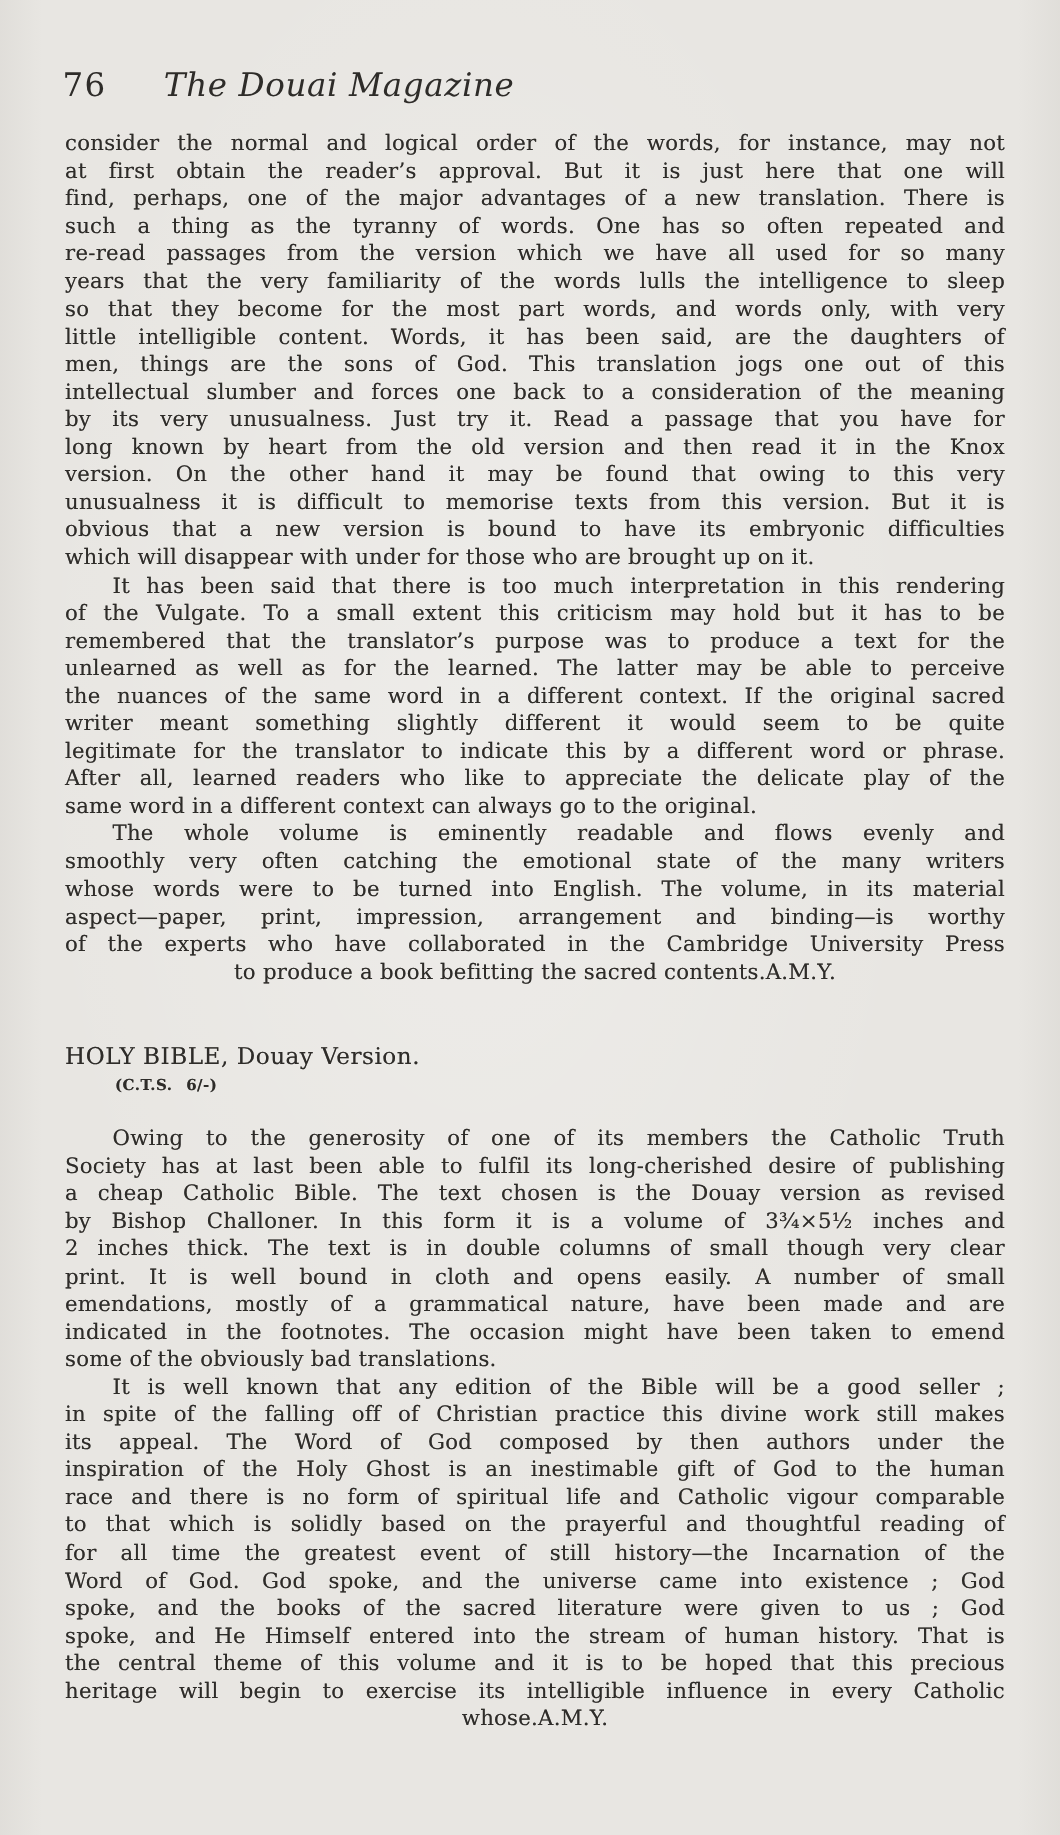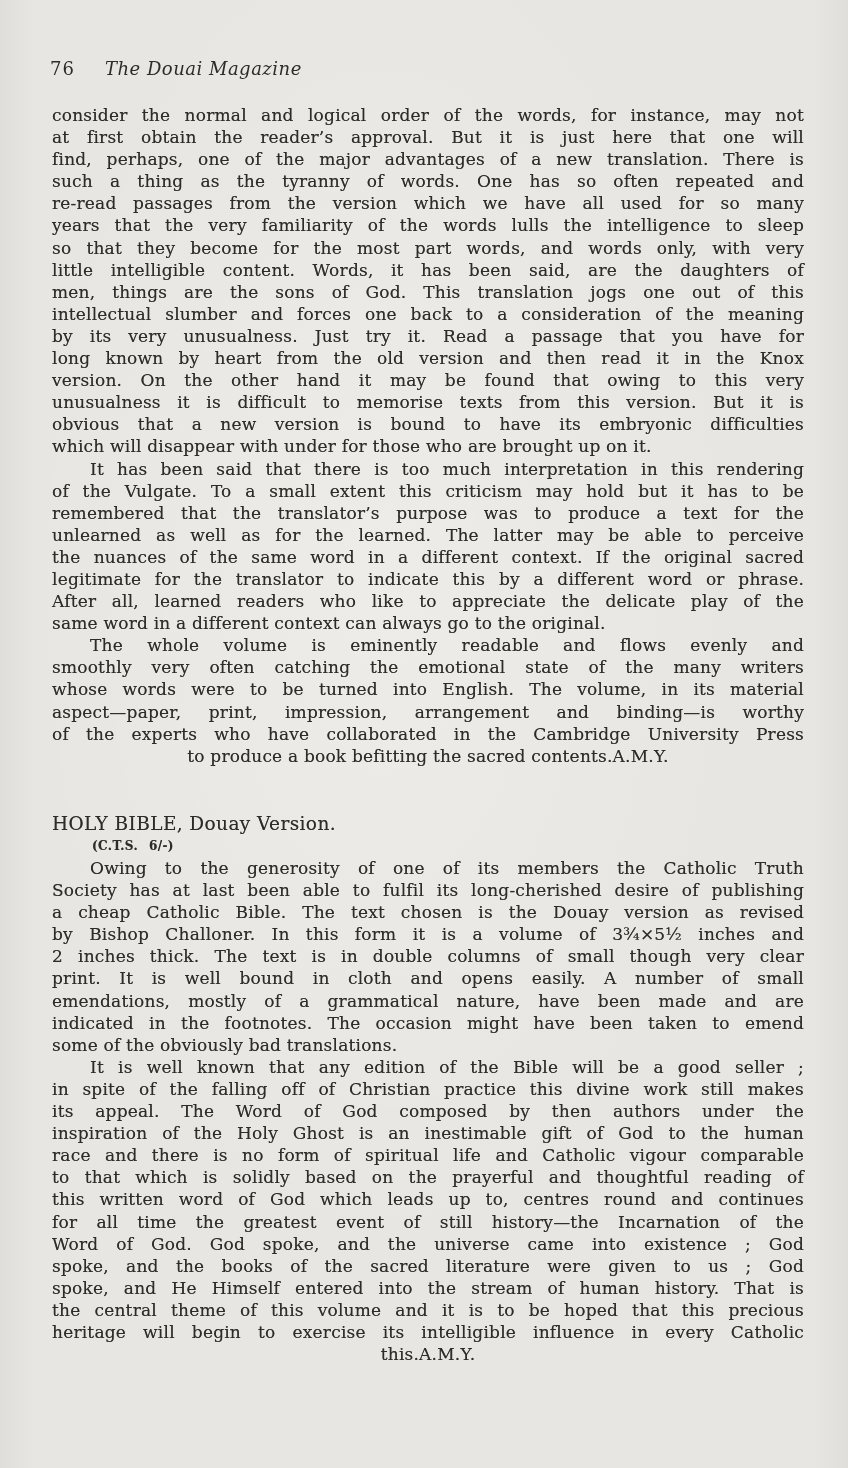--- a/index.html
+++ b/index.html
@@ -18,22 +18,22 @@
                       linear-gradient(90deg, rgba(120,115,105,0.07) 0%, rgba(0,0,0,0) 4%, rgba(0,0,0,0) 96%, rgba(120,115,105,0.07) 100%);
     font-family: "DejaVu Serif", "Liberation Serif", serif;
     color: #2e2c29;
   }
   .header {
     position: absolute;
     left: 50px;
     top: 54px;
     display: flex;
     align-items: baseline;
-    gap: 30px;
-    font-size: 18px;
+    gap: 46px;
+    font-size: 26px;
     line-height: 30px;
     white-space: nowrap;
   }
   .pagenum { font-style: normal; letter-spacing: 1px; }
   .mag-title { font-style: italic; letter-spacing: 0.5px; }
   .textblock {
     position: absolute;
     left: 52px;
     top: 104px;
     width: 752px;
@@ -55,21 +55,21 @@
     margin-top: 46px;
     font-size: 18.5px;
     letter-spacing: 0.4px;
   }
   .section-subheading {
     padding-left: 40px;
     font-size: 12px;
     letter-spacing: 0.4px;
     font-weight: bold;
   }
-  .review2-body { }
+  .review2-body { margin-top: 21px; }
 </style>
 </head>
 <body>
 
 <div class="page">
   <div class="header">
     <span class="pagenum">76</span>
     <span class="mag-title">The Douai Magazine</span>
   </div>
 
@@ -92,20 +92,21 @@
           <div class="line just">unusualness it is difficult to memorise texts from this version.  But it is</div>
           <div class="line just">obvious that a new version is bound to have its embryonic difficulties</div>
           <div class="line last">which will disappear with under for those who are brought up on it.</div>
         </div>
         <div class="para">
           <div class="line just indent">It has been said that there is too much interpretation in this rendering</div>
           <div class="line just">of the Vulgate.  To a small extent this criticism may hold but it has to be</div>
           <div class="line just">remembered that the translator’s purpose was to produce a text for the</div>
           <div class="line just">unlearned as well as for the learned.  The latter may be able to perceive</div>
           <div class="line just">the nuances of the same word in a different context.  If the original sacred</div>
+          <div class="line just">writer meant something slightly different it would seem to be quite</div>
           <div class="line just">legitimate for the translator to indicate this by a different word or phrase.</div>
           <div class="line just">After all, learned readers who like to appreciate the delicate play of the</div>
           <div class="line last">same word in a different context can always go to the original.</div>
         </div>
         <div class="para">
           <div class="line just indent">The whole volume is eminently readable and flows evenly and</div>
           <div class="line just">smoothly very often catching the emotional state of the many writers</div>
           <div class="line just">whose words were to be turned into English.  The volume, in its material</div>
           <div class="line just">aspect—paper, print, impression, arrangement and binding—is worthy</div>
           <div class="line just">of the experts who have collaborated in the Cambridge University Press</div>
@@ -131,27 +132,26 @@
           <div class="line just">indicated in the footnotes.  The occasion might have been taken to emend</div>
           <div class="line last">some of the obviously bad translations.</div>
         </div>
         <div class="para">
           <div class="line just indent">It is well known that any edition of the Bible will be a good seller ;</div>
           <div class="line just">in spite of the falling off of Christian practice this divine work still makes</div>
           <div class="line just">its appeal.  The Word of God composed by then authors under the</div>
           <div class="line just">inspiration of the Holy Ghost is an inestimable gift of God to the human</div>
           <div class="line just">race and there is no form of spiritual life and Catholic vigour comparable</div>
           <div class="line just">to that which is solidly based on the prayerful and thoughtful reading of</div>
-          <div class="line just">this written word of God which leads up to, centres round and continues</div>
           <div class="line just">for all time the greatest event of still history—the Incarnation of the</div>
           <div class="line just">Word of God.  God spoke, and the universe came into existence ;  God</div>
           <div class="line just">spoke, and the books of the sacred literature were given to us ;  God</div>
           <div class="line just">spoke, and He Himself entered into the stream of human history.  That is</div>
           <div class="line just">the central theme of this volume and it is to be hoped that this precious</div>
           <div class="line just">heritage will begin to exercise its  intelligible influence in every Catholic</div>
           <div class="line last sig-line">
-            <span>this.</span>
+            <span>whose.</span>
             <span>A.M.Y.</span>
           </div>
         </div>
       </div>
   </div>
 </div>
 
 </body></html>

